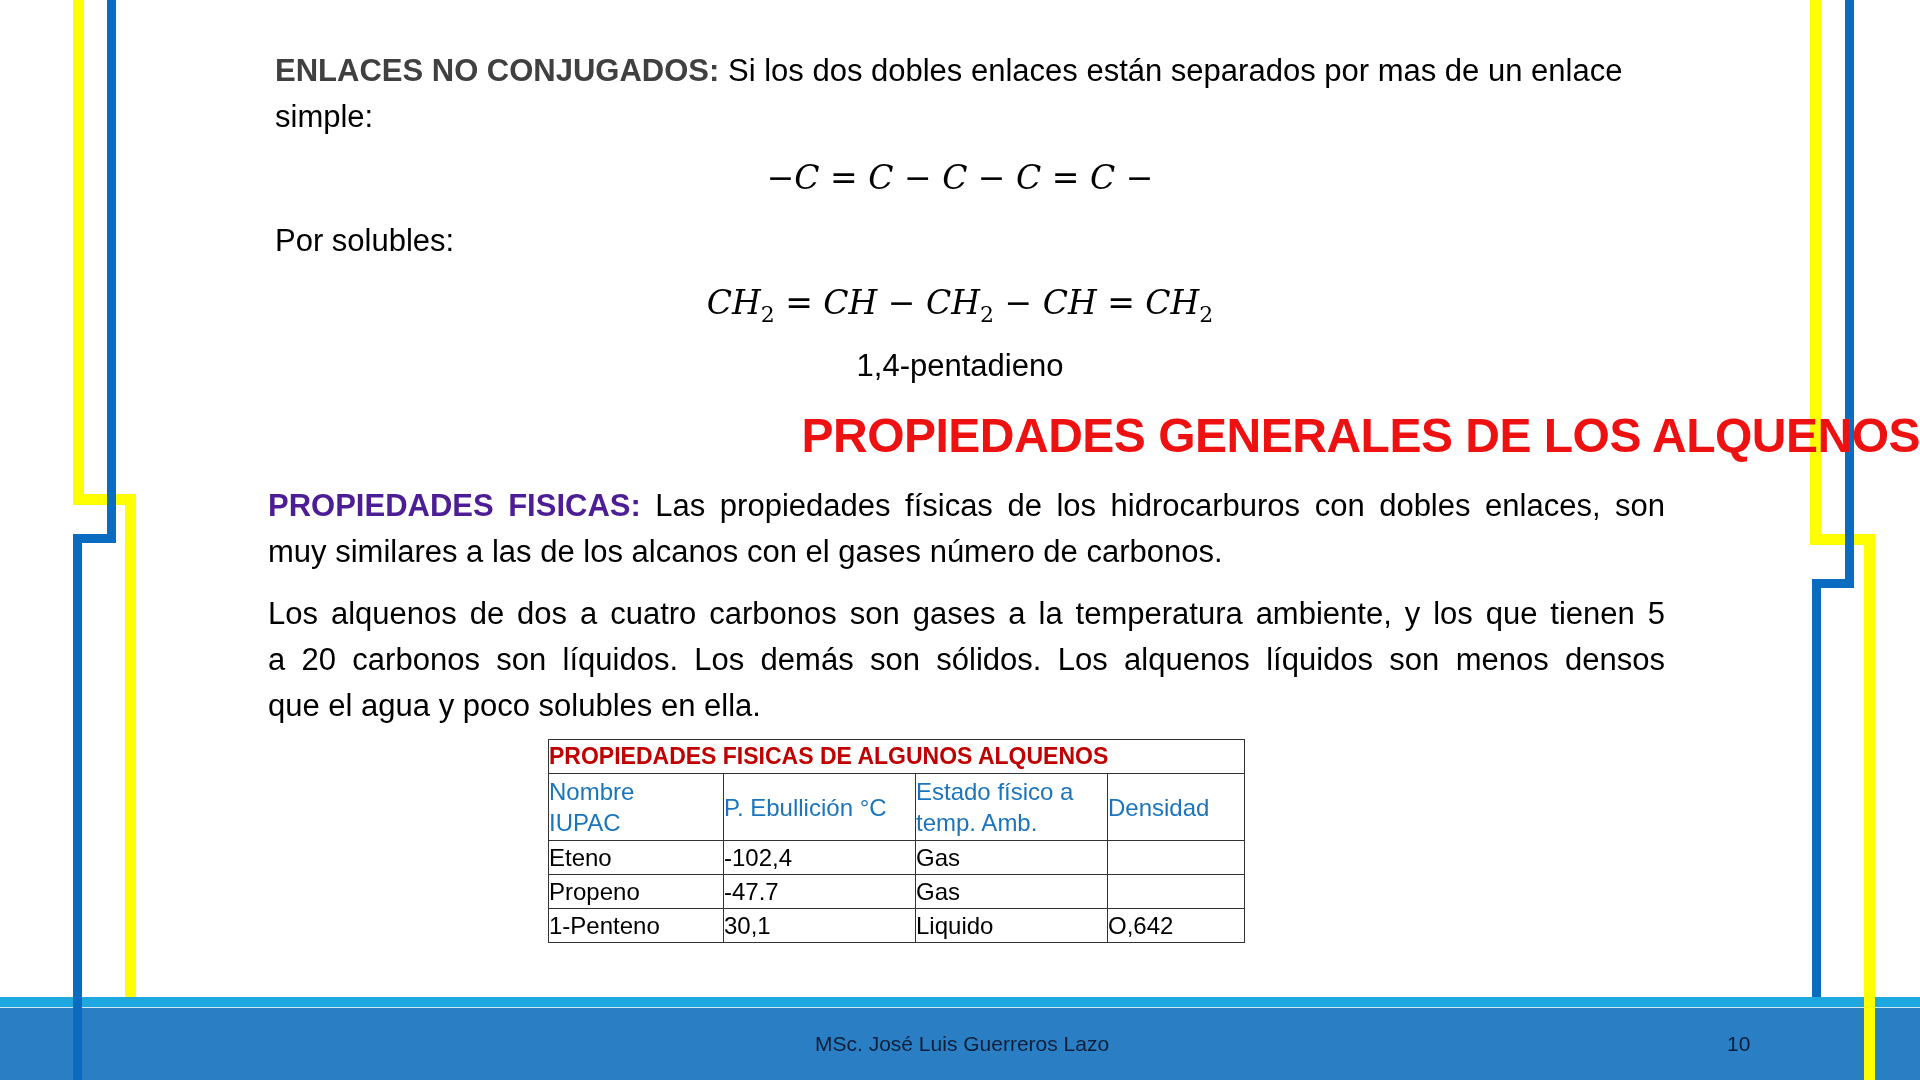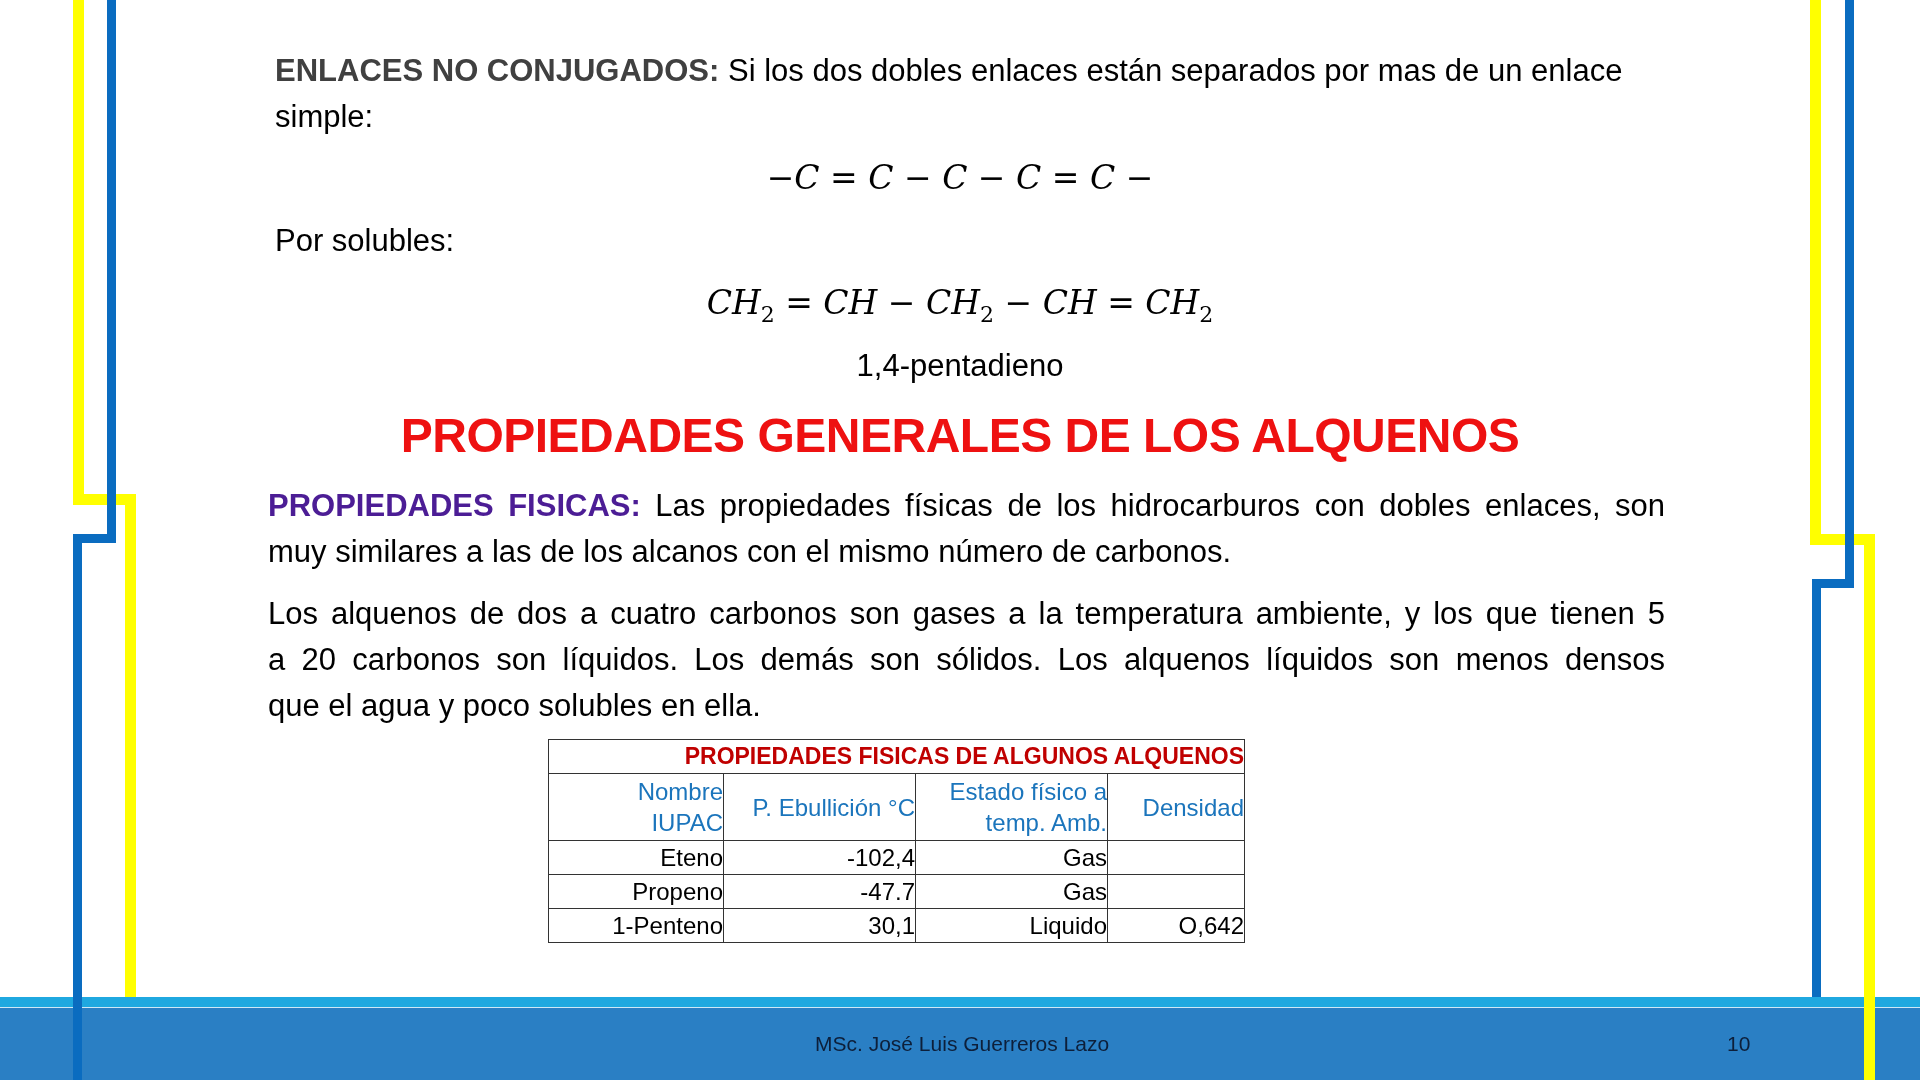--- a/index.html
+++ b/index.html
@@ -5,23 +5,23 @@
   html, body { margin:0; padding:0; }
   body { width:1920px; height:1080px; position:relative; overflow:hidden; background:#ffffff;
          font-family:"Liberation Sans", "DejaVu Sans", sans-serif; color:#000; }
   .line { position:absolute; }
   .txt { position:absolute; font-size:31px; line-height:46px; white-space:nowrap; }
   .red { color:#404040; font-weight:bold; }
   .blue { color:#4c1d95; font-weight:bold; }
   .just { position:absolute; left:268px; width:1397px; font-size:31px; line-height:46px; text-align:justify; text-align-last:justify; white-space:nowrap; }
   .formula { position:absolute; font-family:"DejaVu Serif", serif; font-style:italic; font-size:33px; white-space:nowrap; text-align:center; }
   .formula sub { font-size:22px; font-style:normal; vertical-align:-8px; }
-  .heading { position:absolute; left:0; width:1920px; top:408px; text-align:center; color:#ee1111; font-weight:bold; font-size:48px; letter-spacing:-0.5px; }
+  .heading { position:absolute; left:0; width:1920px; top:408px; text-align:right; color:#ee1111; font-weight:bold; font-size:48px; letter-spacing:-0.5px; }
   table.props { position:absolute; left:548px; top:739px; width:697px; border-collapse:collapse; font-size:24px; }
-  table.props td, table.props th { border:1.5px solid #333; text-align:right; padding:0; }
+  table.props td, table.props th { border:1.5px solid #333; text-align:left; padding:0; }
   table.props .title { color:#c00000; font-weight:bold; height:33px; font-size:23px; }
   table.props .hdr { color:#1b75bc; font-weight:normal; height:66px; line-height:31px; }
   table.props td.cell { height:33px; }
   .footer-light { position:absolute; left:0; top:997px; width:1920px; height:10px; background:#1fa8e0; }
   .footer-sep { position:absolute; left:0; top:1007px; width:1920px; height:1px; background:#cfe8f6; }
   .footer-main { position:absolute; left:0; top:1008px; width:1920px; height:72px; background:#2a7fc4; }
   .footer-text { position:absolute; top:1032px; font-size:21px; color:#0d1f3a; white-space:nowrap; }
 </style>
 </head>
 <body>
@@ -57,21 +57,21 @@
   <span>CH</span><sub>2</sub><span> = CH − CH</span><sub>2</sub><span> − CH = CH</span><sub>2</sub>
 </div>
 
 <div class="txt" style="left:660px;width:600px;text-align:center;top:343px;">1,4-pentadieno</div>
 
 <div class="heading">PROPIEDADES GENERALES DE LOS ALQUENOS</div>
 
 <div class="just" style="top:483px;">
   <span class="blue">PROPIEDADES FISICAS:</span><span> Las propiedades físicas de los hidrocarburos con dobles enlaces, son</span>
 </div>
-<div class="txt" style="left:268px;top:529px;">muy similares a las de los alcanos con el mismo número de carbonos.</div>
+<div class="txt" style="left:268px;top:529px;">muy similares a las de los alcanos con el gases número de carbonos.</div>
 
 <div class="just" style="top:591px;">Los alquenos de dos a cuatro carbonos son gases a la temperatura ambiente, y los que tienen 5</div>
 <div class="just" style="top:637px;">a 20 carbonos son líquidos. Los demás son sólidos. Los alquenos líquidos son menos densos</div>
 <div class="txt" style="left:268px;top:683px;">que el agua y poco solubles en ella.</div>
 
 <table class="props">
   <tbody>
       <tr>
     <th class="title" colspan="4">PROPIEDADES FISICAS DE ALGUNOS ALQUENOS</th>
   </tr>

